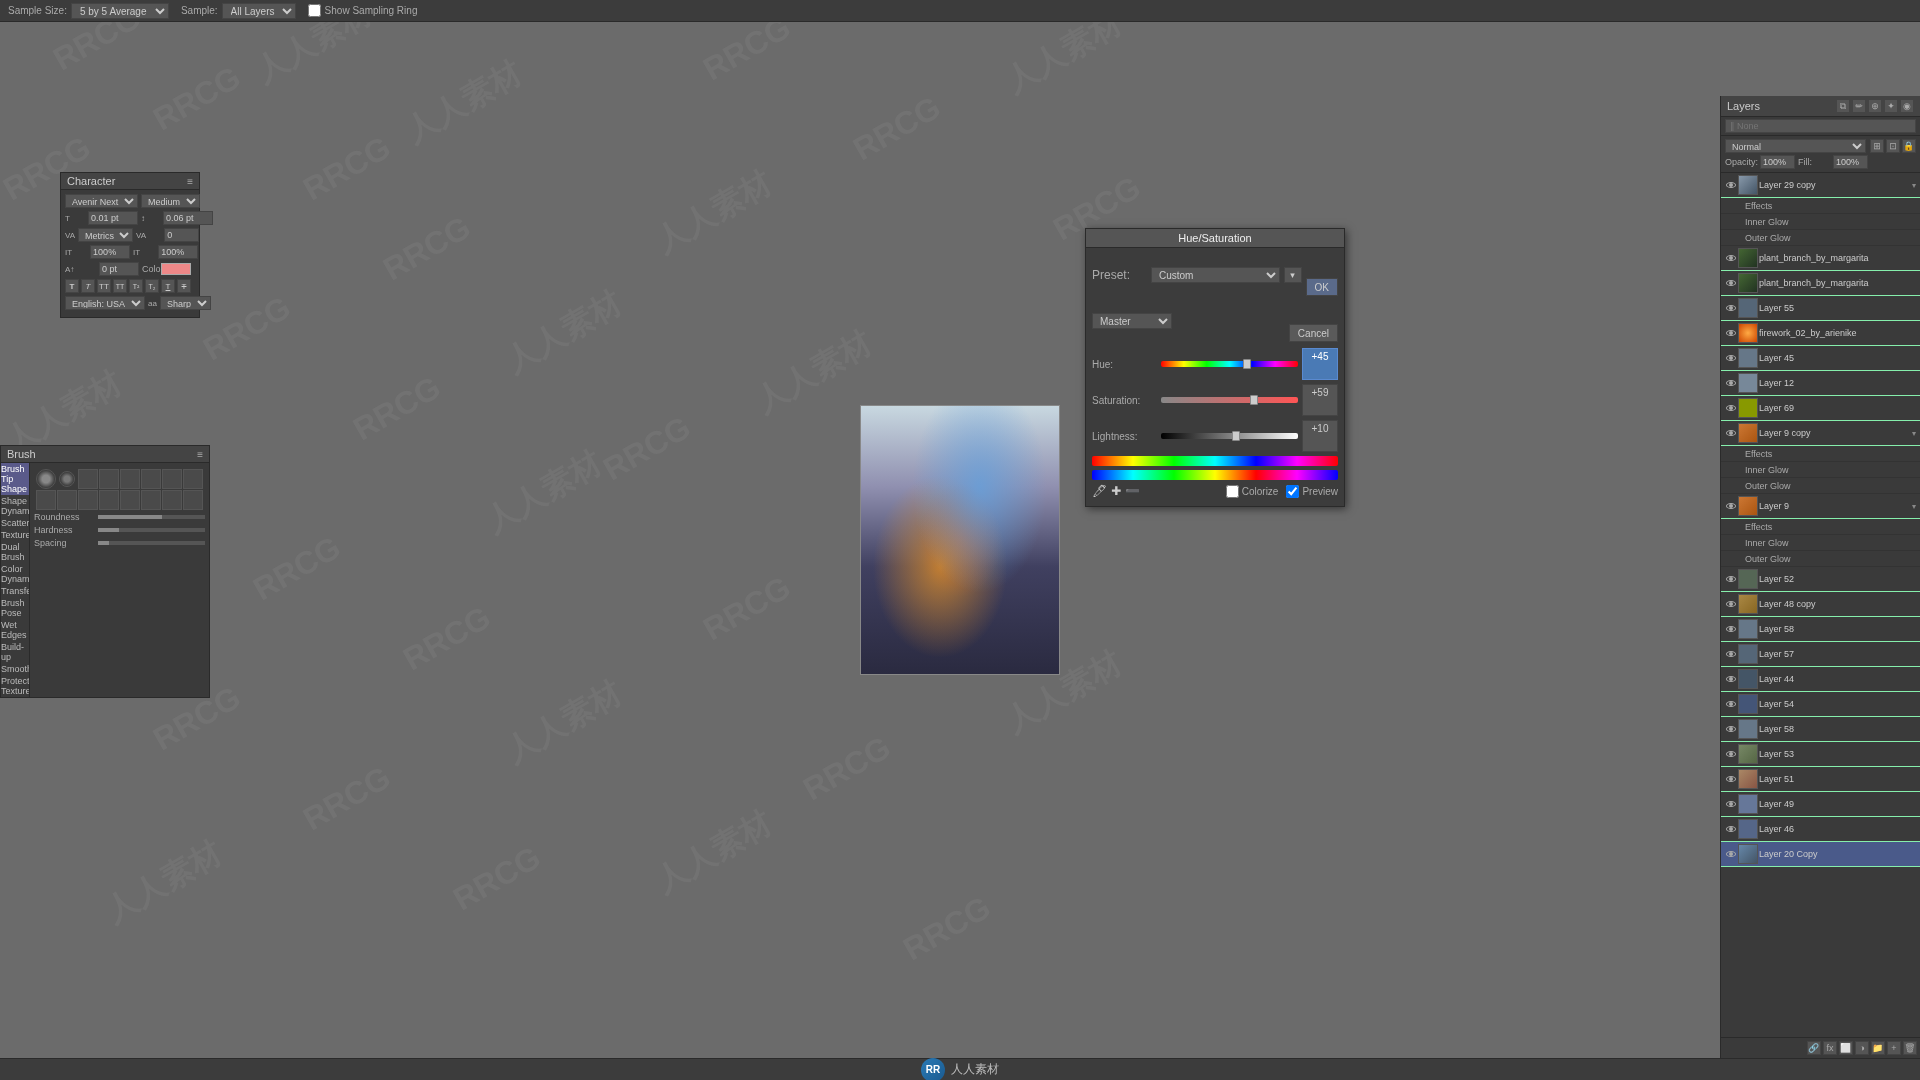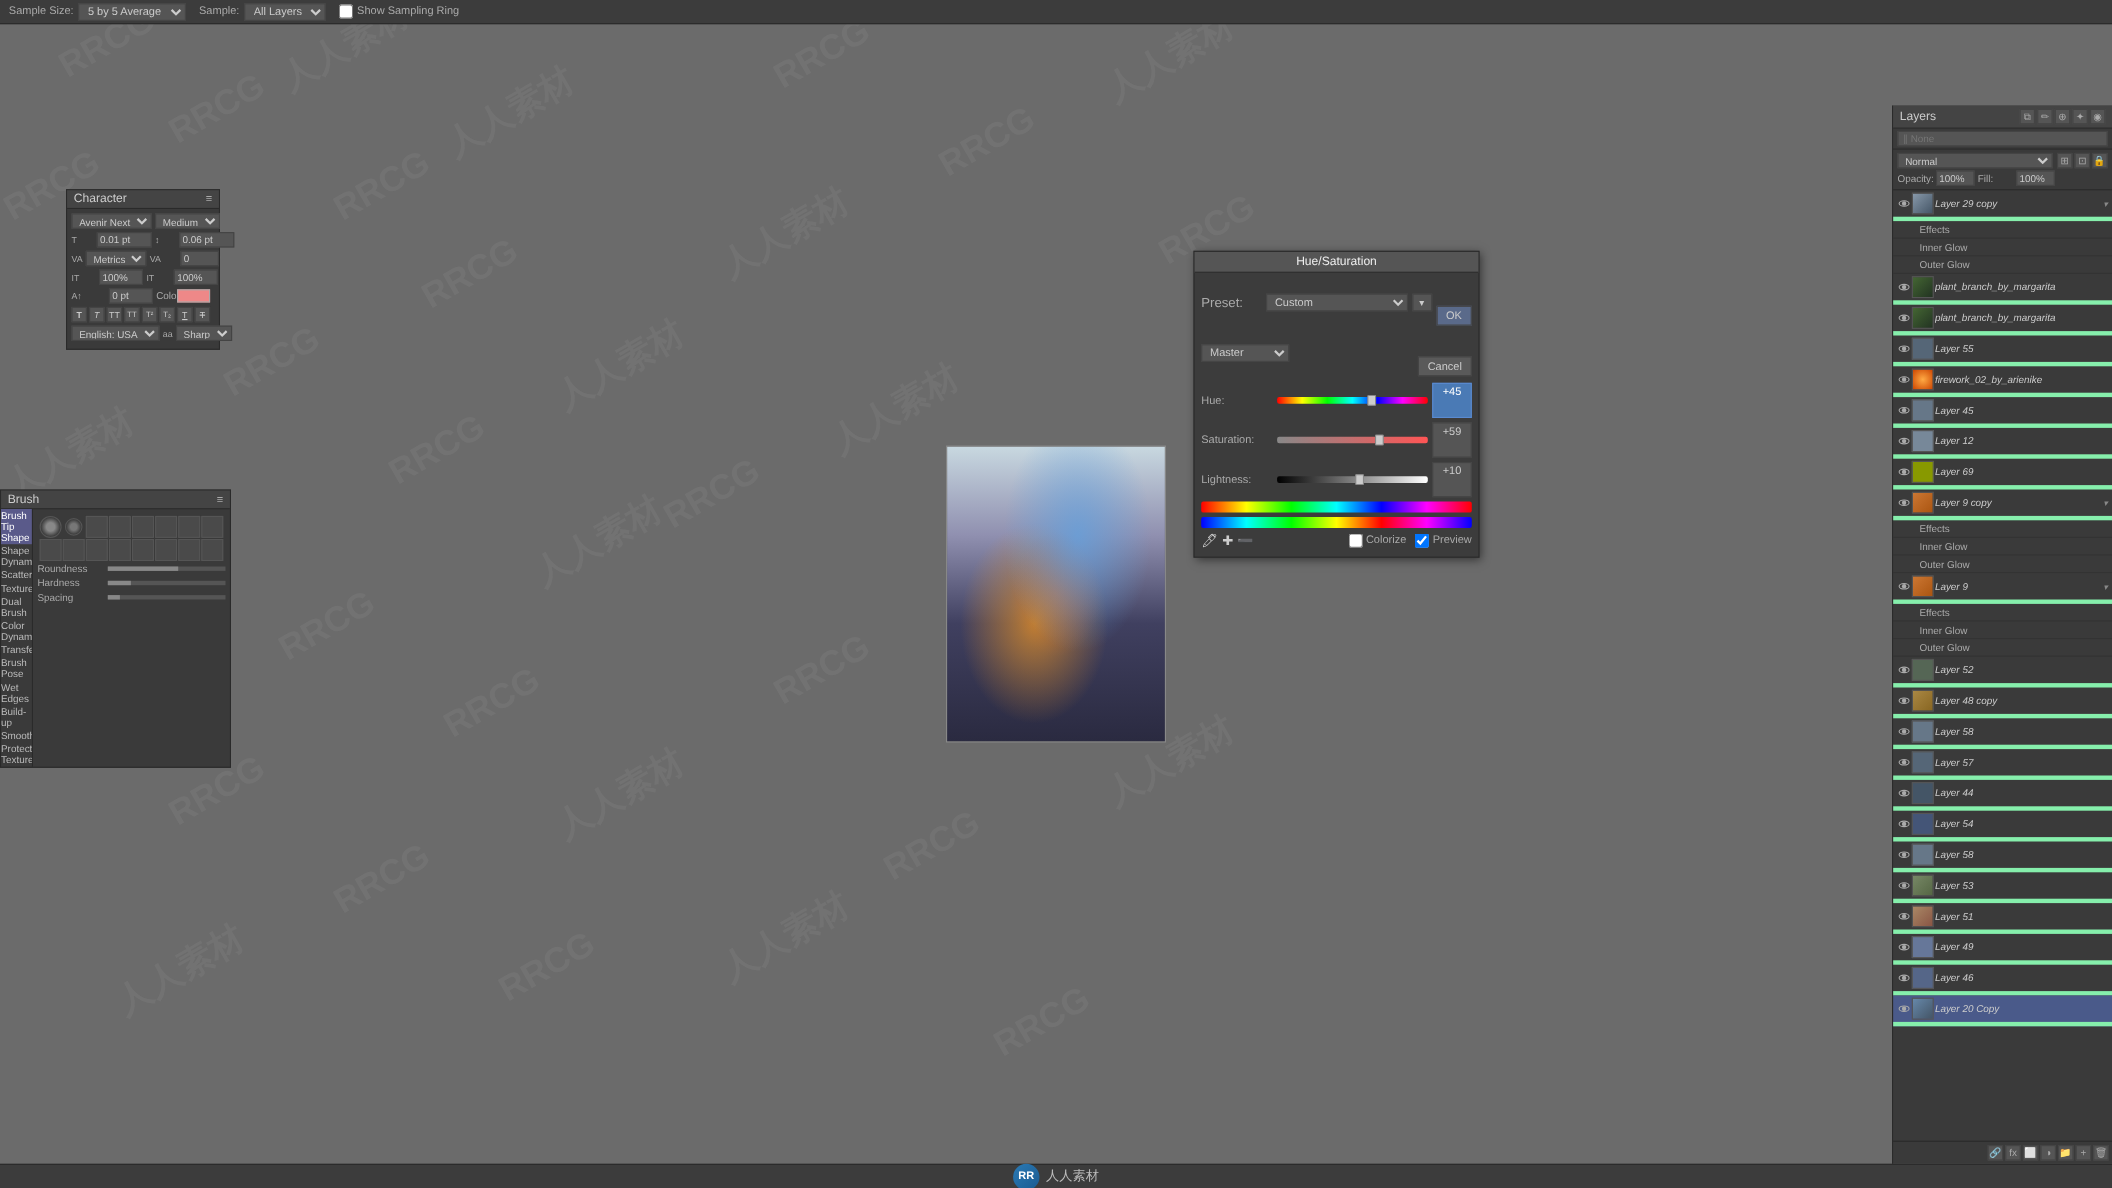--- a/index.html
+++ b/index.html
@@ -517,25 +517,24 @@
     }
     .layers-list {
       flex: 1;
       overflow-y: auto;
       overflow-x: hidden;
     }
     .layer-item {
       display: flex;
       align-items: center;
       padding: 2px 4px;
-      border-bottom: 4px solid #86efac;
+      border-bottom: 1px solid #86efac;
       gap: 1px;
       cursor: pointer;
       min-height: 24px;
-      font-style: italic;
     }
     .layer-item.selected { background: #4a5a8a; }
     .layer-vis-btn {
       width: 12px;
       height: 12px;
       display: flex;
       align-items: center;
       justify-content: center;
       cursor: pointer;
       flex-shrink: 0;

